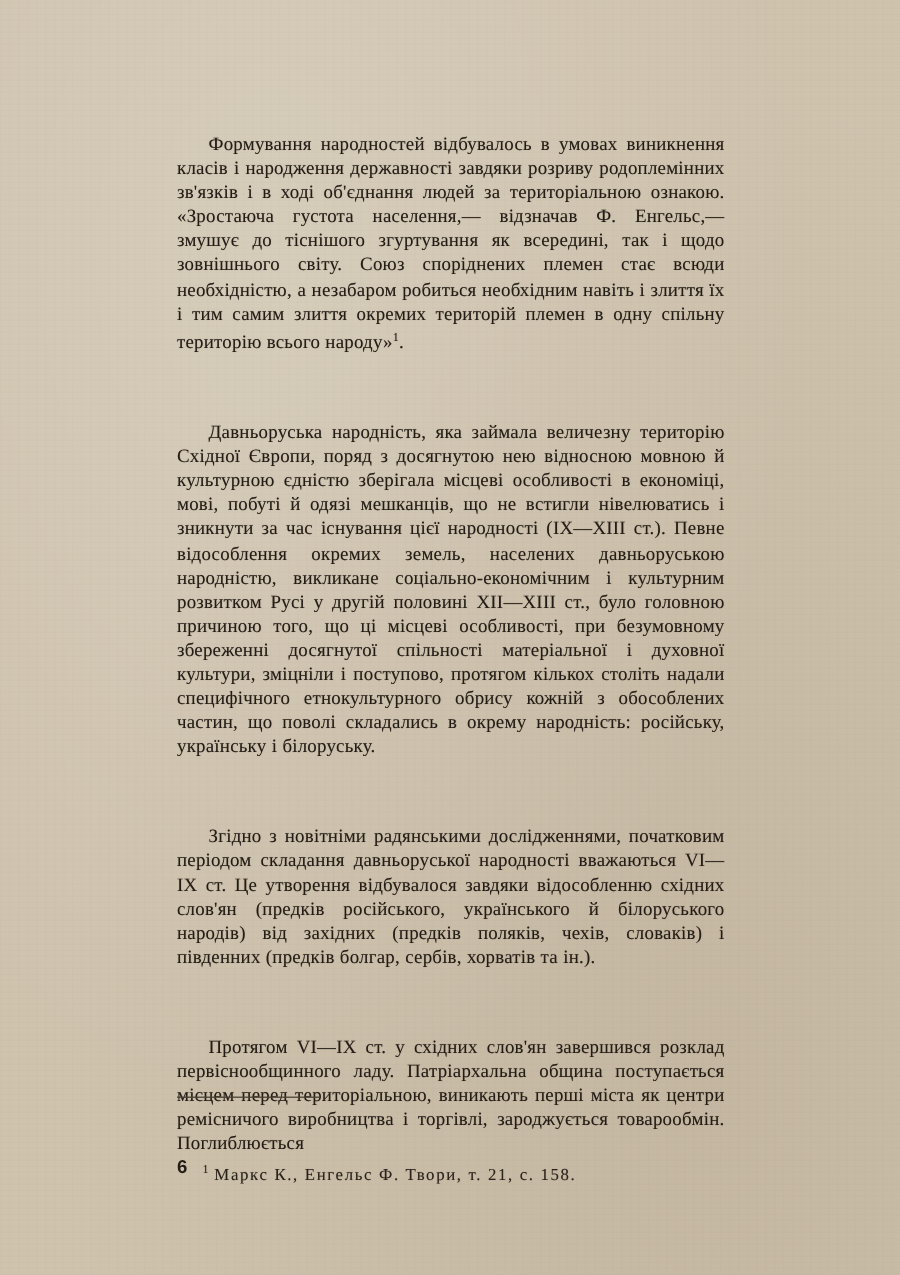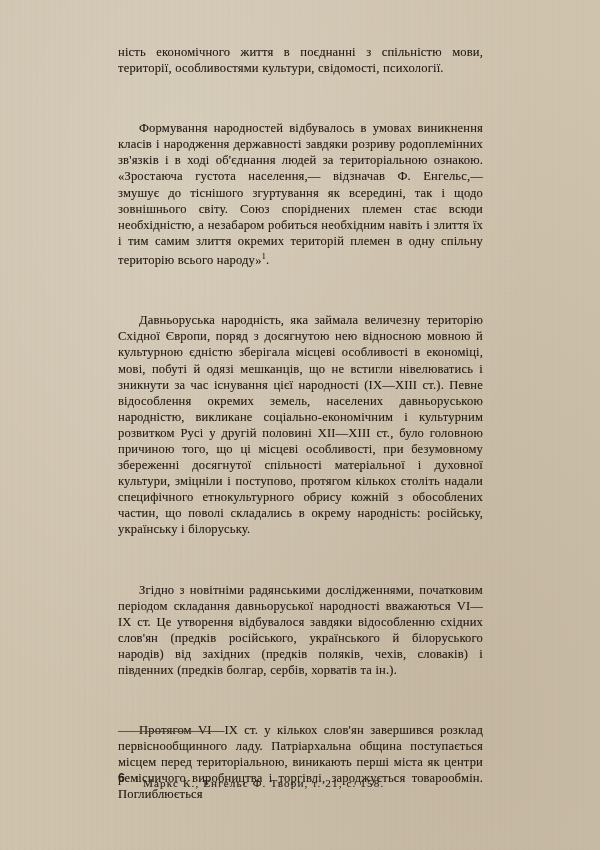--- a/index.html
+++ b/index.html
@@ -91,25 +91,24 @@
       repeating-linear-gradient(90deg, rgba(0,0,0,0.012) 0px, rgba(0,0,0,0) 3px, rgba(0,0,0,0) 6px);
     opacity: 0.8;
   }
 </style>
 </head>
 <body>
 
 <div class="page">
 
   <div class="textblock">
-    <p class="para">ність економічного життя в поєднанні з спільністю мови, території, особливостями культури, свідомості, психології.</p>
     <p class="para indent"><span>Формування народностей відбувалось в умовах виникнення класів і народження державності завдяки розриву родоплемінних зв'язків і в ході об'єднання людей за територіальною ознакою. «Зростаюча густота населення,— відзначав Ф. Енгельс,— змушує до тіснішого згуртування як всередині, так і щодо зовнішнього світу. Союз споріднених племен стає всюди необхідністю, а незабаром робиться необхідним навіть і злиття їх і тим самим злиття окремих територій племен в одну спільну територію всього народу»</span><span class="sup">1</span>.</p>
     <p class="para indent">Давньоруська народність, яка займала величезну територію Східної Європи, поряд з досягнутою нею відносною мовною й культурною єдністю зберігала місцеві особливості в економіці, мові, побуті й одязі мешканців, що не встигли нівелюватись і зникнути за час існування цієї народності (IX—XIII ст.). Певне відособлення окремих земель, населених давньоруською народністю, викликане соціально-економічним і культурним  розвитком  Русі у другій половині XII—XIII ст., було головною причиною того, що ці місцеві особливості, при безумовному збереженні досягнутої спільності матеріальної і духовної культури, зміцніли і поступово, протягом кількох століть надали специфічного етнокультурного обрису кожній з обособлених частин, що поволі складались в окрему народність: російську, українську і білоруську.</p>
     <p class="para indent">Згідно з новітніми радянськими дослідженнями, початковим періодом складання давньоруської народності вважаються VI—IX ст. Це утворення відбувалося завдяки відособленню східних слов'ян (предків російського, українського й білоруського народів) від західних (предків поляків, чехів, словаків) і південних (предків болгар, сербів, хорватів та ін.).</p>
-    <p class="para indent">Протягом VI—IX ст. у кількох слов'ян завершився розклад первіснообщинного ладу. Патріархальна община поступається місцем перед територіальною, виникають перші міста як центри ремісничого виробництва і торгівлі, зароджується  товарообмін.  Поглиблюється</p>
+    <p class="para indent">Протягом VI—IX ст. у східних слов'ян завершився розклад первіснообщинного ладу. Патріархальна община поступається місцем перед територіальною, виникають перші міста як центри ремісничого виробництва і торгівлі, зароджується  товарообмін.  Поглиблюється</p>
   </div>
 
   <div class="note-rule"></div>
 
   <div class="footnote">
     <span class="marker">1</span>
     <span>Маркс К., Енгельс Ф. Твори, т. 21, с. 158.</span>
   </div>
 
   <div class="folio">6</div>

